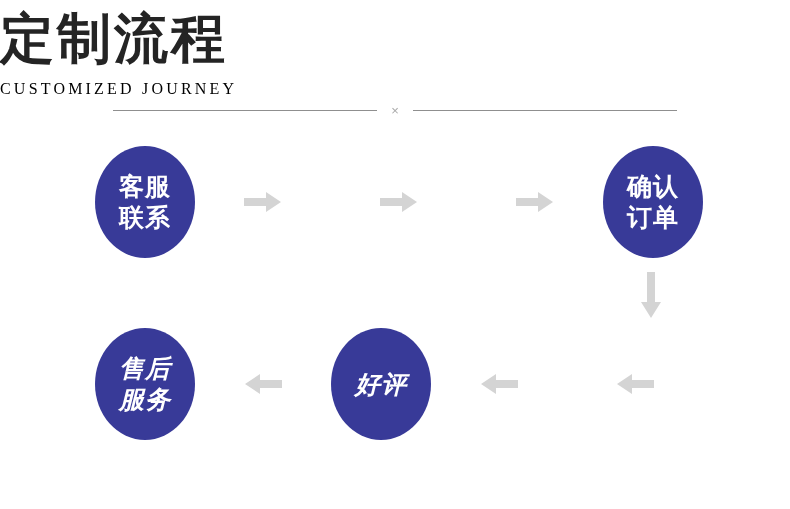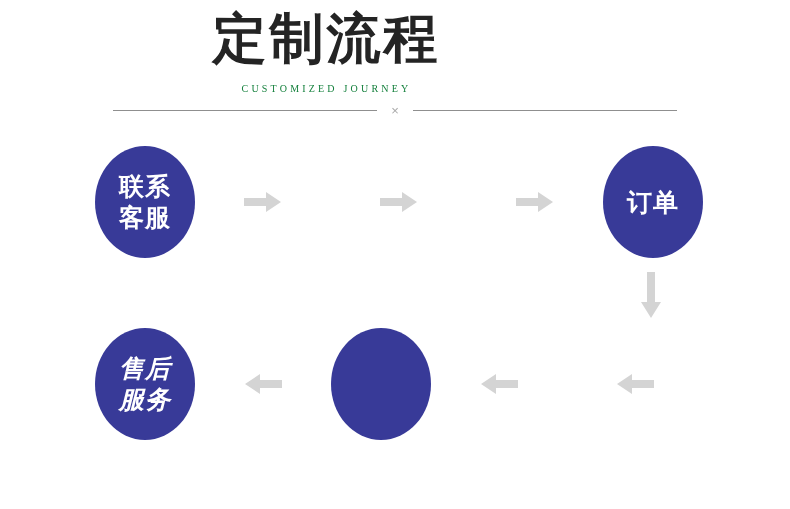--- a/index.html
+++ b/index.html
@@ -18,39 +18,38 @@
     background: #ffffff;
     overflow: hidden;
   }
 
   
   .header {
     position: absolute;
     left: 0;
     top: 0;
     width: 653px;
-    text-align: center;
   }
   .page-title {
     margin: 0;
     padding-top: 6px;
     font-size: 54px;
     line-height: 66px;
     font-weight: bold;
     color: #242424;
     letter-spacing: 3px;
     font-family: "DejaVu Sans", "Liberation Sans", sans-serif;
   }
   .page-subtitle {
     margin: 0;
     padding-top: 8px;
-    font-size: 10px;
+    font-size: 16px;
     line-height: 18px;
     font-weight: normal;
-    color: #15803d;
+    color: #000000;
     letter-spacing: 3.2px;
     font-family: "Liberation Serif", "DejaVu Serif", serif;
   }
 
   
   .divider {
     position: absolute;
     left: 113px;
     top: 100px;
     width: 564px;
@@ -149,22 +148,22 @@
 
   <div class="divider">
     <span class="divider-line"></span>
     <span class="divider-mark">×</span>
     <span class="divider-line"></span>
   </div>
 
   <div class="flow-row row-top">
 
     <div class="node">
+      <span class="node-line">客服</span>
       <span class="node-line">联系</span>
-      <span class="node-line">客服</span>
     </div>
 
     <div class="connector">
       <svg class="arrow-h" width="38" height="22" viewBox="0 0 38 22">
         <path d="M0 7 L22 7 L22 1 L37 11 L22 21 L22 15 L0 15 Z" fill="#d4d4d4"></path>
       </svg>
     </div>
 
 
     <div class="connector">
@@ -174,20 +173,21 @@
     </div>
 
 
     <div class="connector">
       <svg class="arrow-h" width="38" height="22" viewBox="0 0 38 22">
         <path d="M0 7 L22 7 L22 1 L37 11 L22 21 L22 15 L0 15 Z" fill="#d4d4d4"></path>
       </svg>
     </div>
 
     <div class="node">
+      <span class="node-line">确认</span>
       <span class="node-line">订单</span>
     </div>
 
   </div>
 
   <div class="connector-v">
     <svg width="22" height="48" viewBox="0 0 22 48">
       <path d="M7 0 L15 0 L15 30 L21 30 L11 46 L1 30 L7 30 Z" fill="#d4d4d4"></path>
     </svg>
   </div>
@@ -199,20 +199,21 @@
       <span class="node-line">服务</span>
     </div>
 
     <div class="connector">
       <svg class="arrow-h" width="38" height="22" viewBox="0 0 38 22">
         <path d="M38 7 L16 7 L16 1 L1 11 L16 21 L16 15 L38 15 Z" fill="#d4d4d4"></path>
       </svg>
     </div>
 
     <div class="node">
+      <span class="node-line">好评</span>
     </div>
 
     <div class="connector">
       <svg class="arrow-h" width="38" height="22" viewBox="0 0 38 22">
         <path d="M38 7 L16 7 L16 1 L1 11 L16 21 L16 15 L38 15 Z" fill="#d4d4d4"></path>
       </svg>
     </div>
 
 
     <div class="connector">

